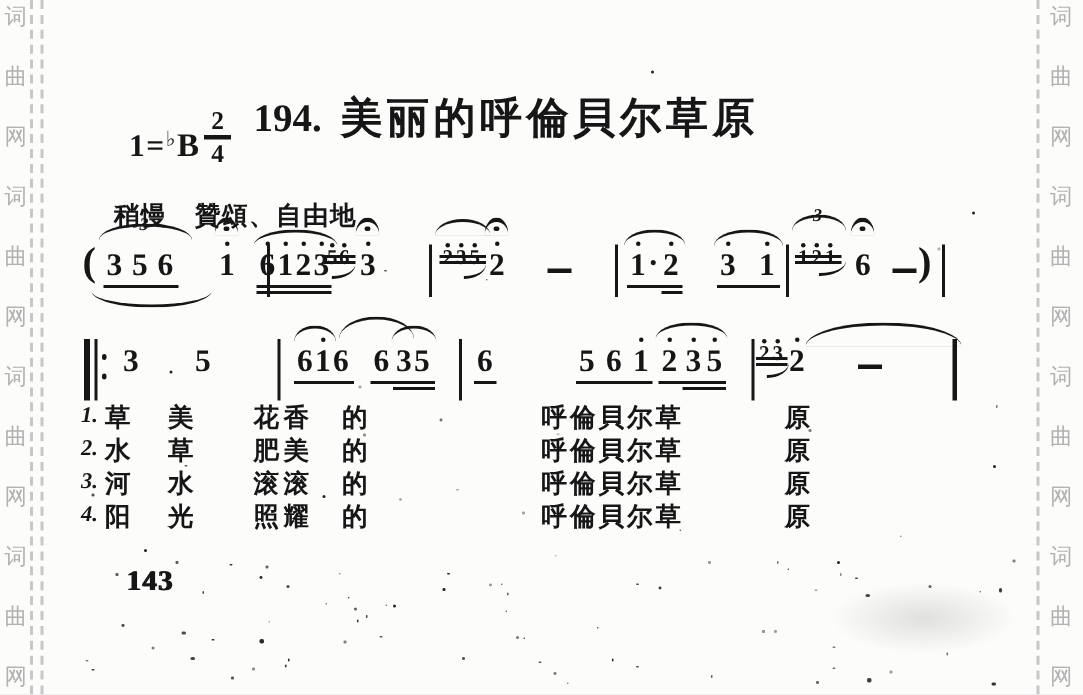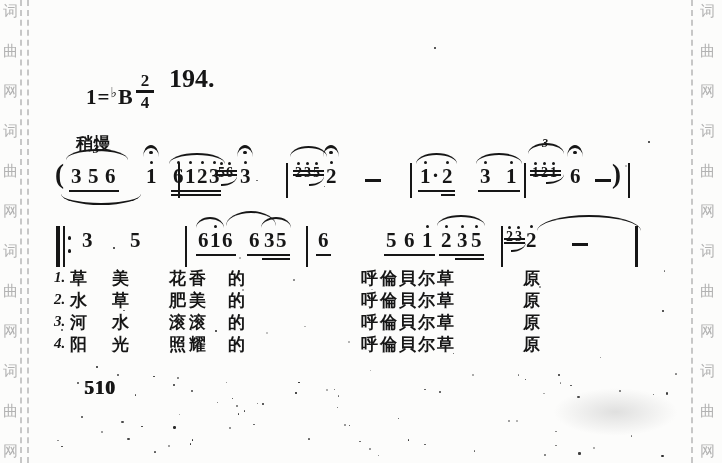--- a/index.html
+++ b/index.html
@@ -88,25 +88,27 @@
 
   <div class="keysig"><span>1</span><span>=</span><span class="flat">♭</span><span class="kletter">B</span></div>
 
   <div class="timesig">
     <div class="tsd">2</div>
     <div class="tsbar"></div>
     <div class="tsd">4</div>
   </div>
 
   <div class="songnum">194.</div>
+  <div class="title">美丽的呼倫貝尔草原</div>
 
   <div class="credits">
   </div>
 
   <span class="tempo" style="left:76px">稍慢</span>
+  <span class="tempo" style="left:130px">贊頌、自由地</span>
 
   <div id="score">
     <div class="rpt">
       <div class="thick"></div>
       <div class="thin"></div>
       <div class="rdot" style="top:10px"></div>
       <div class="rdot" style="top:23px"></div>
     </div>
   <div class="note paren" style="left: 55px; top: 161px;">(</div>
       <div class="note" style="left: 71px; top: 166px;">3</div>
@@ -272,21 +274,21 @@
       <div class="lyr vnum" style="left: 54px; top: 336px;">4.</div>
       <div class="lyr" style="left: 70px; top: 336px;">阳</div>
       <div class="lyr" style="left: 112px; top: 336px;">光</div>
       <div class="lyr" style="left: 169px; top: 336px;">照</div>
       <div class="lyr" style="left: 189px; top: 336px;">耀</div>
       <div class="lyr" style="left: 228px; top: 336px;">的</div>
       <div class="lyr phrase" style="left: 361px; top: 336px;">呼倫貝尔草</div>
       <div class="lyr" style="left: 523px; top: 336px;">原</div>
     </div>
 
-  <div class="pagenum">510</div>
+  <div class="pagenum">143</div>
   <div class="smudge"></div>
   <div id="noise">
       <div class="speck" style="left: 113px; top: 247px; width: 2px; height: 2px;"></div>
       <div class="speck" style="left: 215px; top: 330px; width: 2px; height: 2px;"></div>
       <div class="speck" style="left: 531px; top: 337px; width: 2px; height: 2px;"></div>
       <div class="speck" style="left: 648px; top: 141px; width: 2px; height: 2px;"></div>
       <div class="speck" style="left: 434px; top: 47px; width: 2px; height: 2px;"></div>
       <div class="speck" style="left: 662px; top: 310px; width: 2px; height: 2px;"></div>
       <div class="speck" style="left: 96px; top: 366px; width: 2px; height: 2px;"></div>
       <div class="speck" style="left: 578.281px; top: 452.391px; width: 2.24024px; height: 2.24024px; opacity: 0.861908;"></div>

